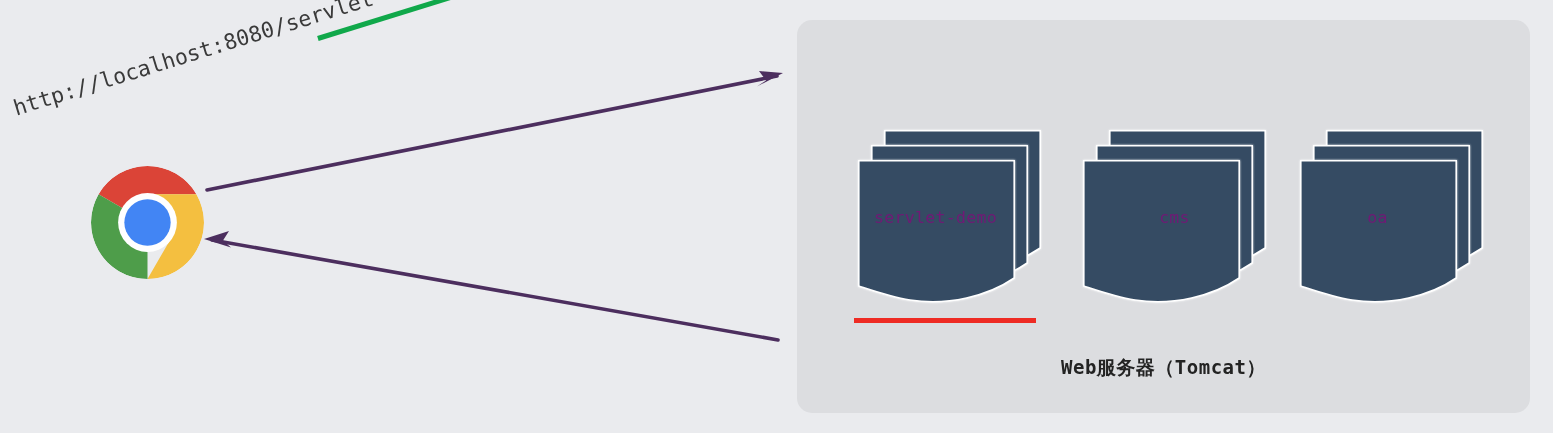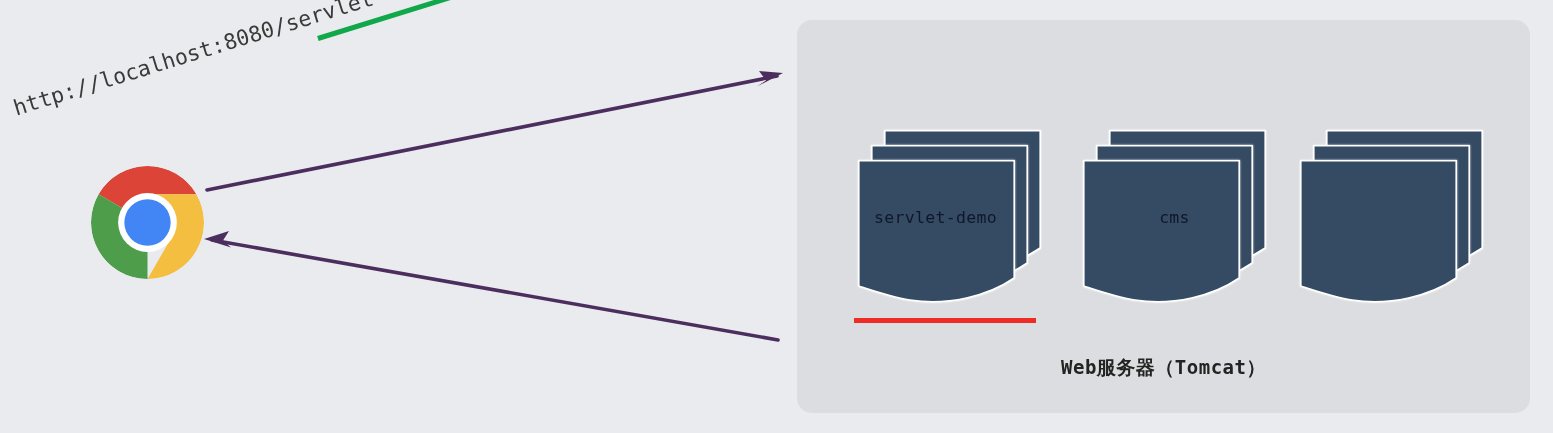--- a/index.html
+++ b/index.html
@@ -43,21 +43,21 @@
     position: absolute;
     filter: drop-shadow(0 0 0.8px rgba(255,255,255,0.95));
   }
   .app-stack .sheet svg { display: block; }
 
   .app-label {
     position: absolute;
     left: 0;
     width: 155px;
     text-align: center;
-    color: #0f172a;
+    color: #701a75;
     font-family: "DejaVu Sans Mono", "Liberation Mono", monospace;
     font-size: 16.5px;
     letter-spacing: 0.3px;
     white-space: nowrap;
     pointer-events: none;
   }
 
   .red-underline {
     position: absolute;
     left: 854px;
@@ -179,20 +179,21 @@
     <div class="sheet" style="left:13px; top:15px;">
       <svg width="157" height="146" viewBox="0 0 157 146">
         <path d="M0.8,0.8 H156.2 V118 C130,136 90,146 52,140 C33,137 16,131 0.8,126 Z" fill="#354b63" stroke="#ffffff" stroke-width="1.6"></path>
       </svg>
     </div>
     <div class="sheet" style="left:0px; top:30px;">
       <svg width="157" height="146" viewBox="0 0 157 146">
         <path d="M0.8,0.8 H156.2 V118 C130,136 90,146 52,140 C33,137 16,131 0.8,126 Z" fill="#354b63" stroke="#ffffff" stroke-width="1.6"></path>
       </svg>
     </div>
+    <div class="app-label" style="top:78px;">oa</div>
   </div>
 
   <div class="red-underline"></div>
 
   <div class="tomcat-caption">Web服务器（Tomcat）</div>
 
   <div class="url-wrap">
     <span class="url-text">http://localhost:8080/servlet-demo/hello?name=Heima</span>
     <span class="url-green-underline"></span>
   </div>

